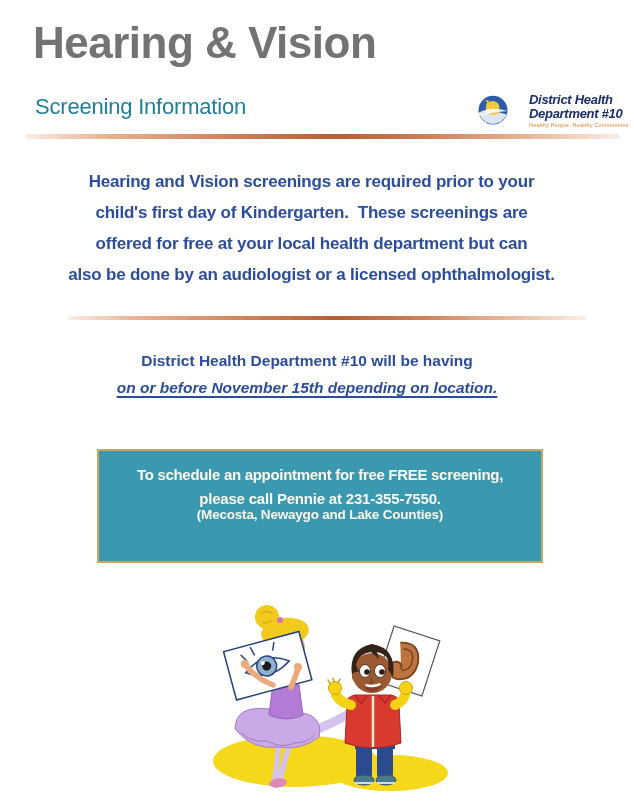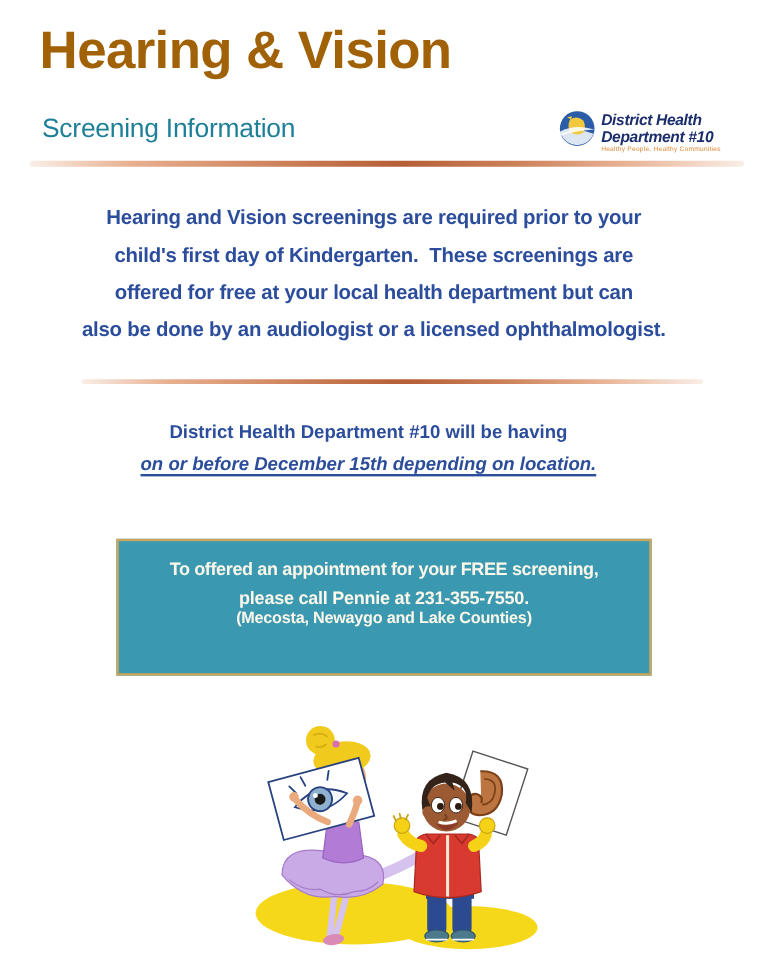--- a/index.html
+++ b/index.html
@@ -3,31 +3,31 @@
 <meta charset="utf-8">
 <style>
   html,body { margin:0; padding:0; background:#ffffff; }
   .page {
     position:relative; width:634px; height:805px; background:#ffffff;
     font-family:"Liberation Sans", sans-serif; overflow:hidden;
   }
   
   .title {
     position:absolute; left:33px; top:18px;
-    font-size:44px; font-weight:bold; color:#a16207; letter-spacing:-0.5px;
+    font-size:44px; font-weight:bold; color:#737373; letter-spacing:-0.5px;
     white-space:nowrap;
   }
   .subtitle {
     position:absolute; left:35px; top:94px;
     font-size:22px; font-weight:normal; color:#1E7F98; letter-spacing:-0.2px;
     white-space:nowrap;
   }
   .logo {
-    position:absolute; left:464px; top:91px; width:140px;
-    display:flex; align-items:flex-start; gap:3px;
+    position:absolute; left:476px; top:91px; width:140px;
+    display:flex; align-items:flex-end; gap:19px;
   }
   .logo-icon { width:34px; height:34px; flex:0 0 auto; }
   .logo-text { display:flex; flex-direction:column; padding-top:2px; }
   .logo-line {
     font-size:13px; line-height:14px; font-weight:bold; font-style:italic;
     color:#1B2D6B; white-space:nowrap; letter-spacing:-0.3px;
   }
   .logo-tagline {
     font-size:5.5px; color:#DE8733; white-space:nowrap; margin-top:1px;
     letter-spacing:0.2px;
@@ -98,25 +98,25 @@
     <div class="line">Hearing and Vision screenings are required prior to your</div>
     <div class="line">child's first day of Kindergarten.  These screenings are</div>
     <div class="line">offered for free at your local health department but can</div>
     <div class="line">also be done by an audiologist or a licensed ophthalmologist.</div>
   </div>
 
   <div class="divider divider-2"></div>
 
   <div class="clinics">
     <div class="line">District Health Department #10 will be having</div>
-    <div class="line"><span class="em">on or before December 15th depending on location.</span></div>
+    <div class="line"><span class="em">on or before November 15th depending on location.</span></div>
   </div>
 
   <div class="appt-box">
-    <div class="appt-l1">To offered an appointment for your FREE screening,</div>
+    <div class="appt-l1">To schedule an appointment for free FREE screening,</div>
     <div class="appt-l2">please call Pennie at 231-355-7550.</div>
     <div class="appt-l3">(Mecosta, Newaygo and Lake Counties)</div>
   </div>
 
   <svg class="illustration" viewBox="0 0 260 220">
 
     <g>
       <ellipse cx="100" cy="178" rx="82" ry="26" fill="#F6D81A"></ellipse>
       <ellipse cx="195" cy="190" rx="58" ry="18" fill="#F6D81A"></ellipse>
     </g>

